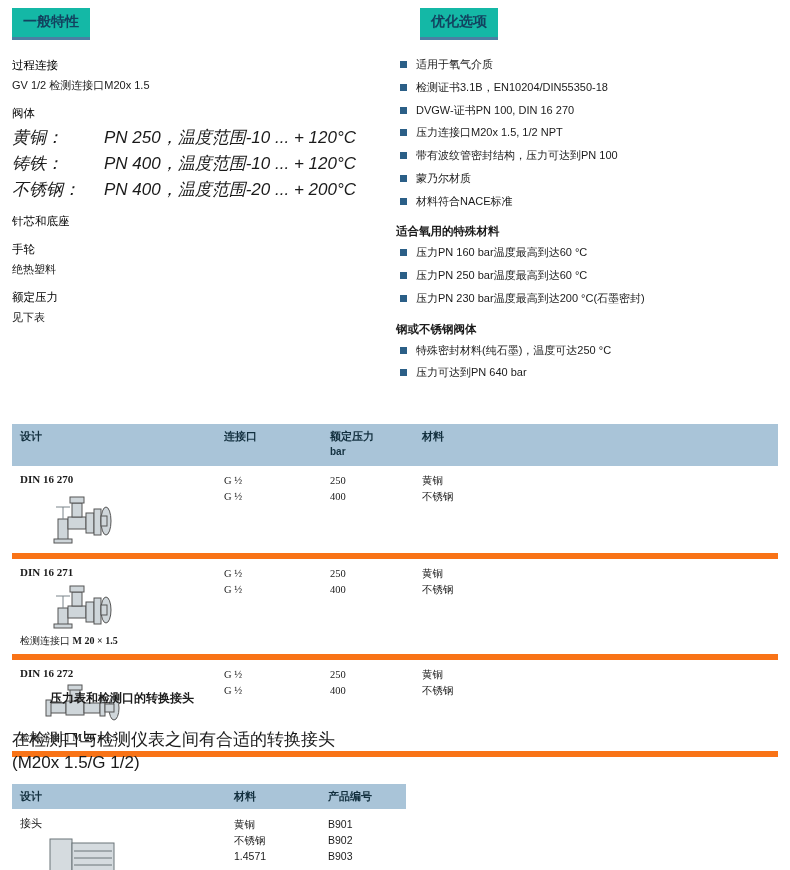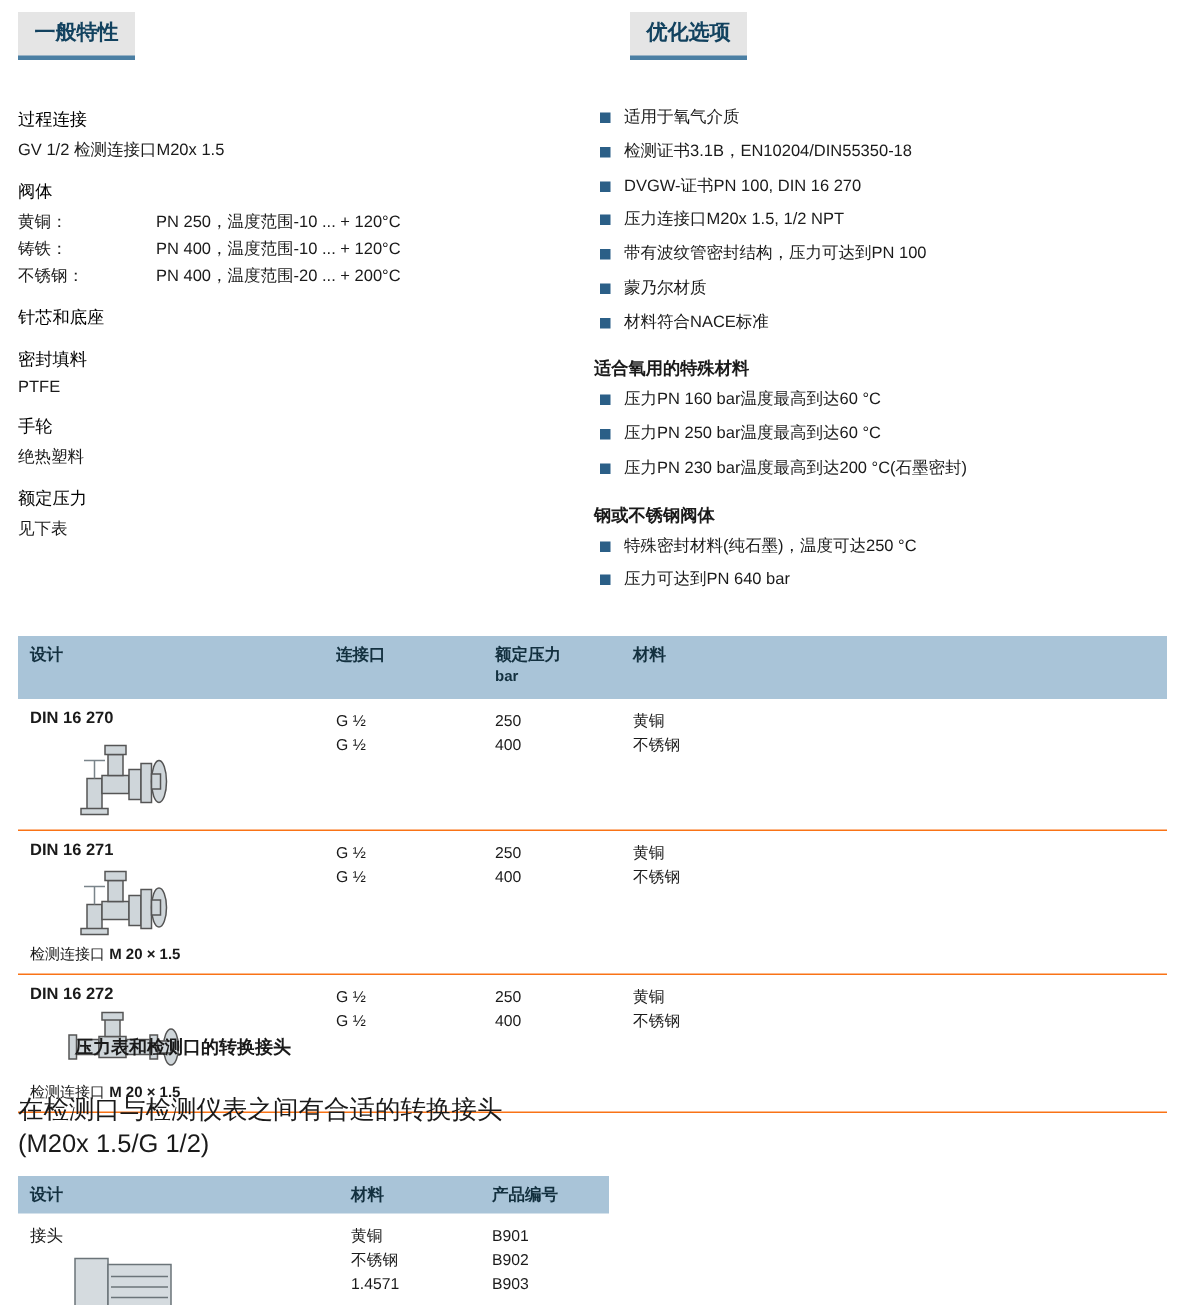--- a/index.html
+++ b/index.html
@@ -28,27 +28,27 @@
     width: 380px;
   }
   .col-right {
     position: absolute;
     left: 396px;
     top: 8px;
     width: 384px;
   }
   .section-badge {
     display: inline-block;
-    background: #e5e5e5;
+    background: #14b8a6;
     color: #12425f;
     font-weight: bold;
     font-size: 14px;
     padding: 5px 11px 6px 11px;
     border-bottom: 3px solid #4b7fa3;
-    margin-bottom: 28px;
+    margin-bottom: 14px;
   }
   .badge-right {
     margin-left: 24px;
     text-align: right;
   }
   .subhead {
     font-weight: normal;
     font-size: 11.5px;
     margin: 13px 0 5px 0;
     color: #000;
@@ -56,22 +56,23 @@
   .subhead.first {
     margin-top: 4px;
   }
   .plain {
     font-size: 11px;
     margin: 2px 0 2px 0;
     color: #1a1a1a;
   }
   .specrow {
     display: flex;
-    font-size: 11px;
+    font-size: 17px;
     margin: 3px 0;
+    font-style: italic;
   }
   .specrow .lbl {
     width: 92px;
     flex: 0 0 92px;
   }
   .specrow .val {
     flex: 1;
   }
   ul.bullets {
     list-style: none;
@@ -120,21 +121,22 @@
   }
   .main-table thead th .unit {
     display: block;
     font-weight: bold;
     font-size: 10px;
     margin-top: 2px;
   }
   .main-table td {
     vertical-align: top;
     padding: 7px 6px 6px 8px;
-    border-bottom: 1px solid #f97316;
+    border-bottom: 6px solid #f97316;
+    font-family: Liberation Serif, serif;
   }
   .col-design { width: 190px; }
   .col-conn { width: 92px; }
   .col-press { width: 78px; }
   .col-mat { width: auto; }
   .design-name {
     font-weight: bold;
     font-size: 11px;
     display: block;
     margin-bottom: 4px;
@@ -230,24 +232,20 @@
       <div class="specrow">
         <div class="lbl">不锈钢：</div>
         <div class="val">PN 400，温度范围-20 ... + 200°C</div>
       </div>
     </div>
 
     <div>
       <div class="subhead">针芯和底座</div>
     </div>
 
-    <div>
-      <div class="subhead">密封填料</div>
-      <div class="plain">PTFE</div>
-    </div>
 
     <div>
       <div class="subhead">手轮</div>
       <div class="plain">绝热塑料</div>
     </div>
 
     <div>
       <div class="subhead">额定压力</div>
       <div class="plain">见下表</div>
     </div>

